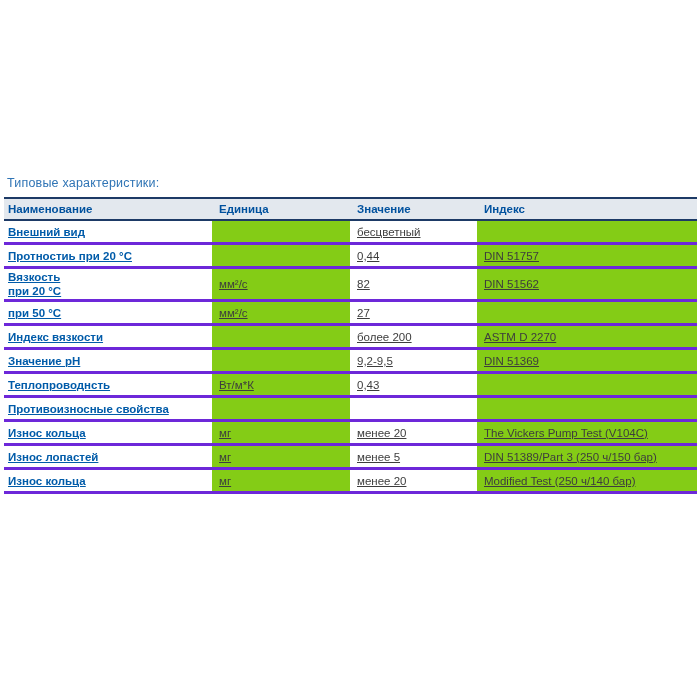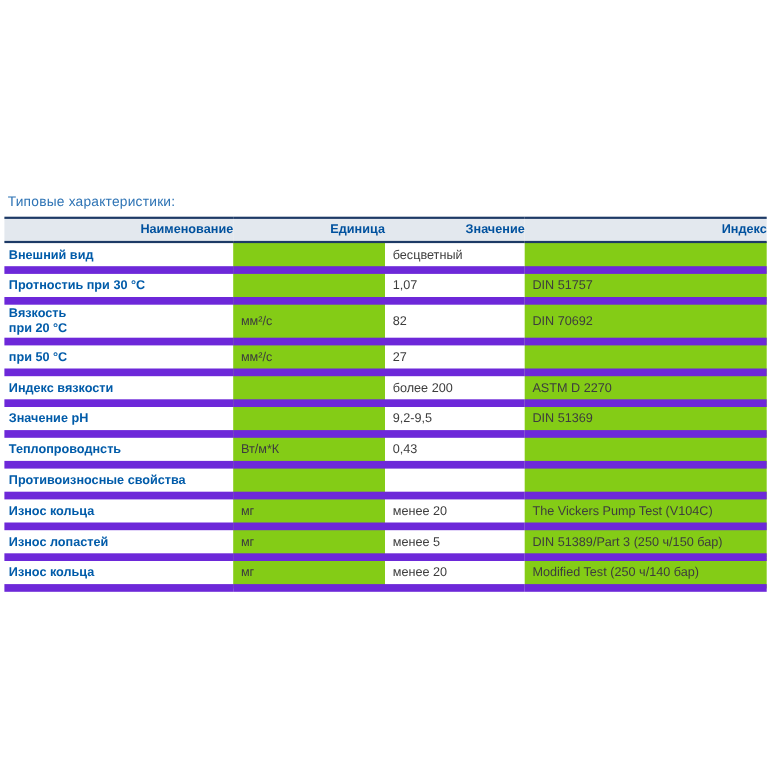--- a/index.html
+++ b/index.html
@@ -38,34 +38,35 @@
   col.c1 { width: 208px; }
   col.c2 { width: 138px; }
   col.c3 { width: 127px; }
   col.c4 { width: 220px; }
   thead th {
     background: #e3e8ee;
     border-bottom: 2px solid #1d3a66;
     font-size: 11.5px;
     font-weight: bold;
     color: #00519e;
-    text-align: right;
+    text-align: left;
     height: 20px;
     padding: 0 0 0 7px;
     vertical-align: middle;
   }
   thead th:first-child { padding-left: 4px; }
   tbody td {
-    border-bottom: 7px solid #6d28d9;
+    border-bottom: 3px solid #6d28d9;
     font-size: 11.5px;
     color: #3d3d3d;
     height: 19px;
     padding: 1px 4px 1px 7px;
     vertical-align: middle;
     line-height: 14px;
+    text-decoration: underline;
   }
   tbody td.c-name {
     font-weight: bold;
     color: #005ba9;
     padding-left: 4px;
     white-space: pre-line;
   }
   tbody td.c-unit, tbody td.c-method { background: #84cc16; }
 </style>
 </head>
@@ -92,32 +93,32 @@
     </thead>
     <tbody>
     <tr>
       <td class="c-name">Внешний вид</td>
       <td class="c-unit"></td>
       <td class="c-value">бесцветный</td>
       <td class="c-method"></td>
     </tr>
 
     <tr>
-      <td class="c-name">Протностиь при 30 °C</td>
+      <td class="c-name">Протностиь при 20 °C</td>
       <td class="c-unit"></td>
-      <td class="c-value">1,07</td>
+      <td class="c-value">0,44</td>
       <td class="c-method">DIN 51757</td>
     </tr>
 
     <tr>
       <td class="c-name">Вязкость
 при 20 °C</td>
       <td class="c-unit">мм²/с</td>
       <td class="c-value">82</td>
-      <td class="c-method">DIN 70692</td>
+      <td class="c-method">DIN 51562</td>
     </tr>
 
 
     <tr>
       <td class="c-name">при 50 °C</td>
       <td class="c-unit">мм²/с</td>
       <td class="c-value">27</td>
       <td class="c-method"></td>
     </tr>
 

